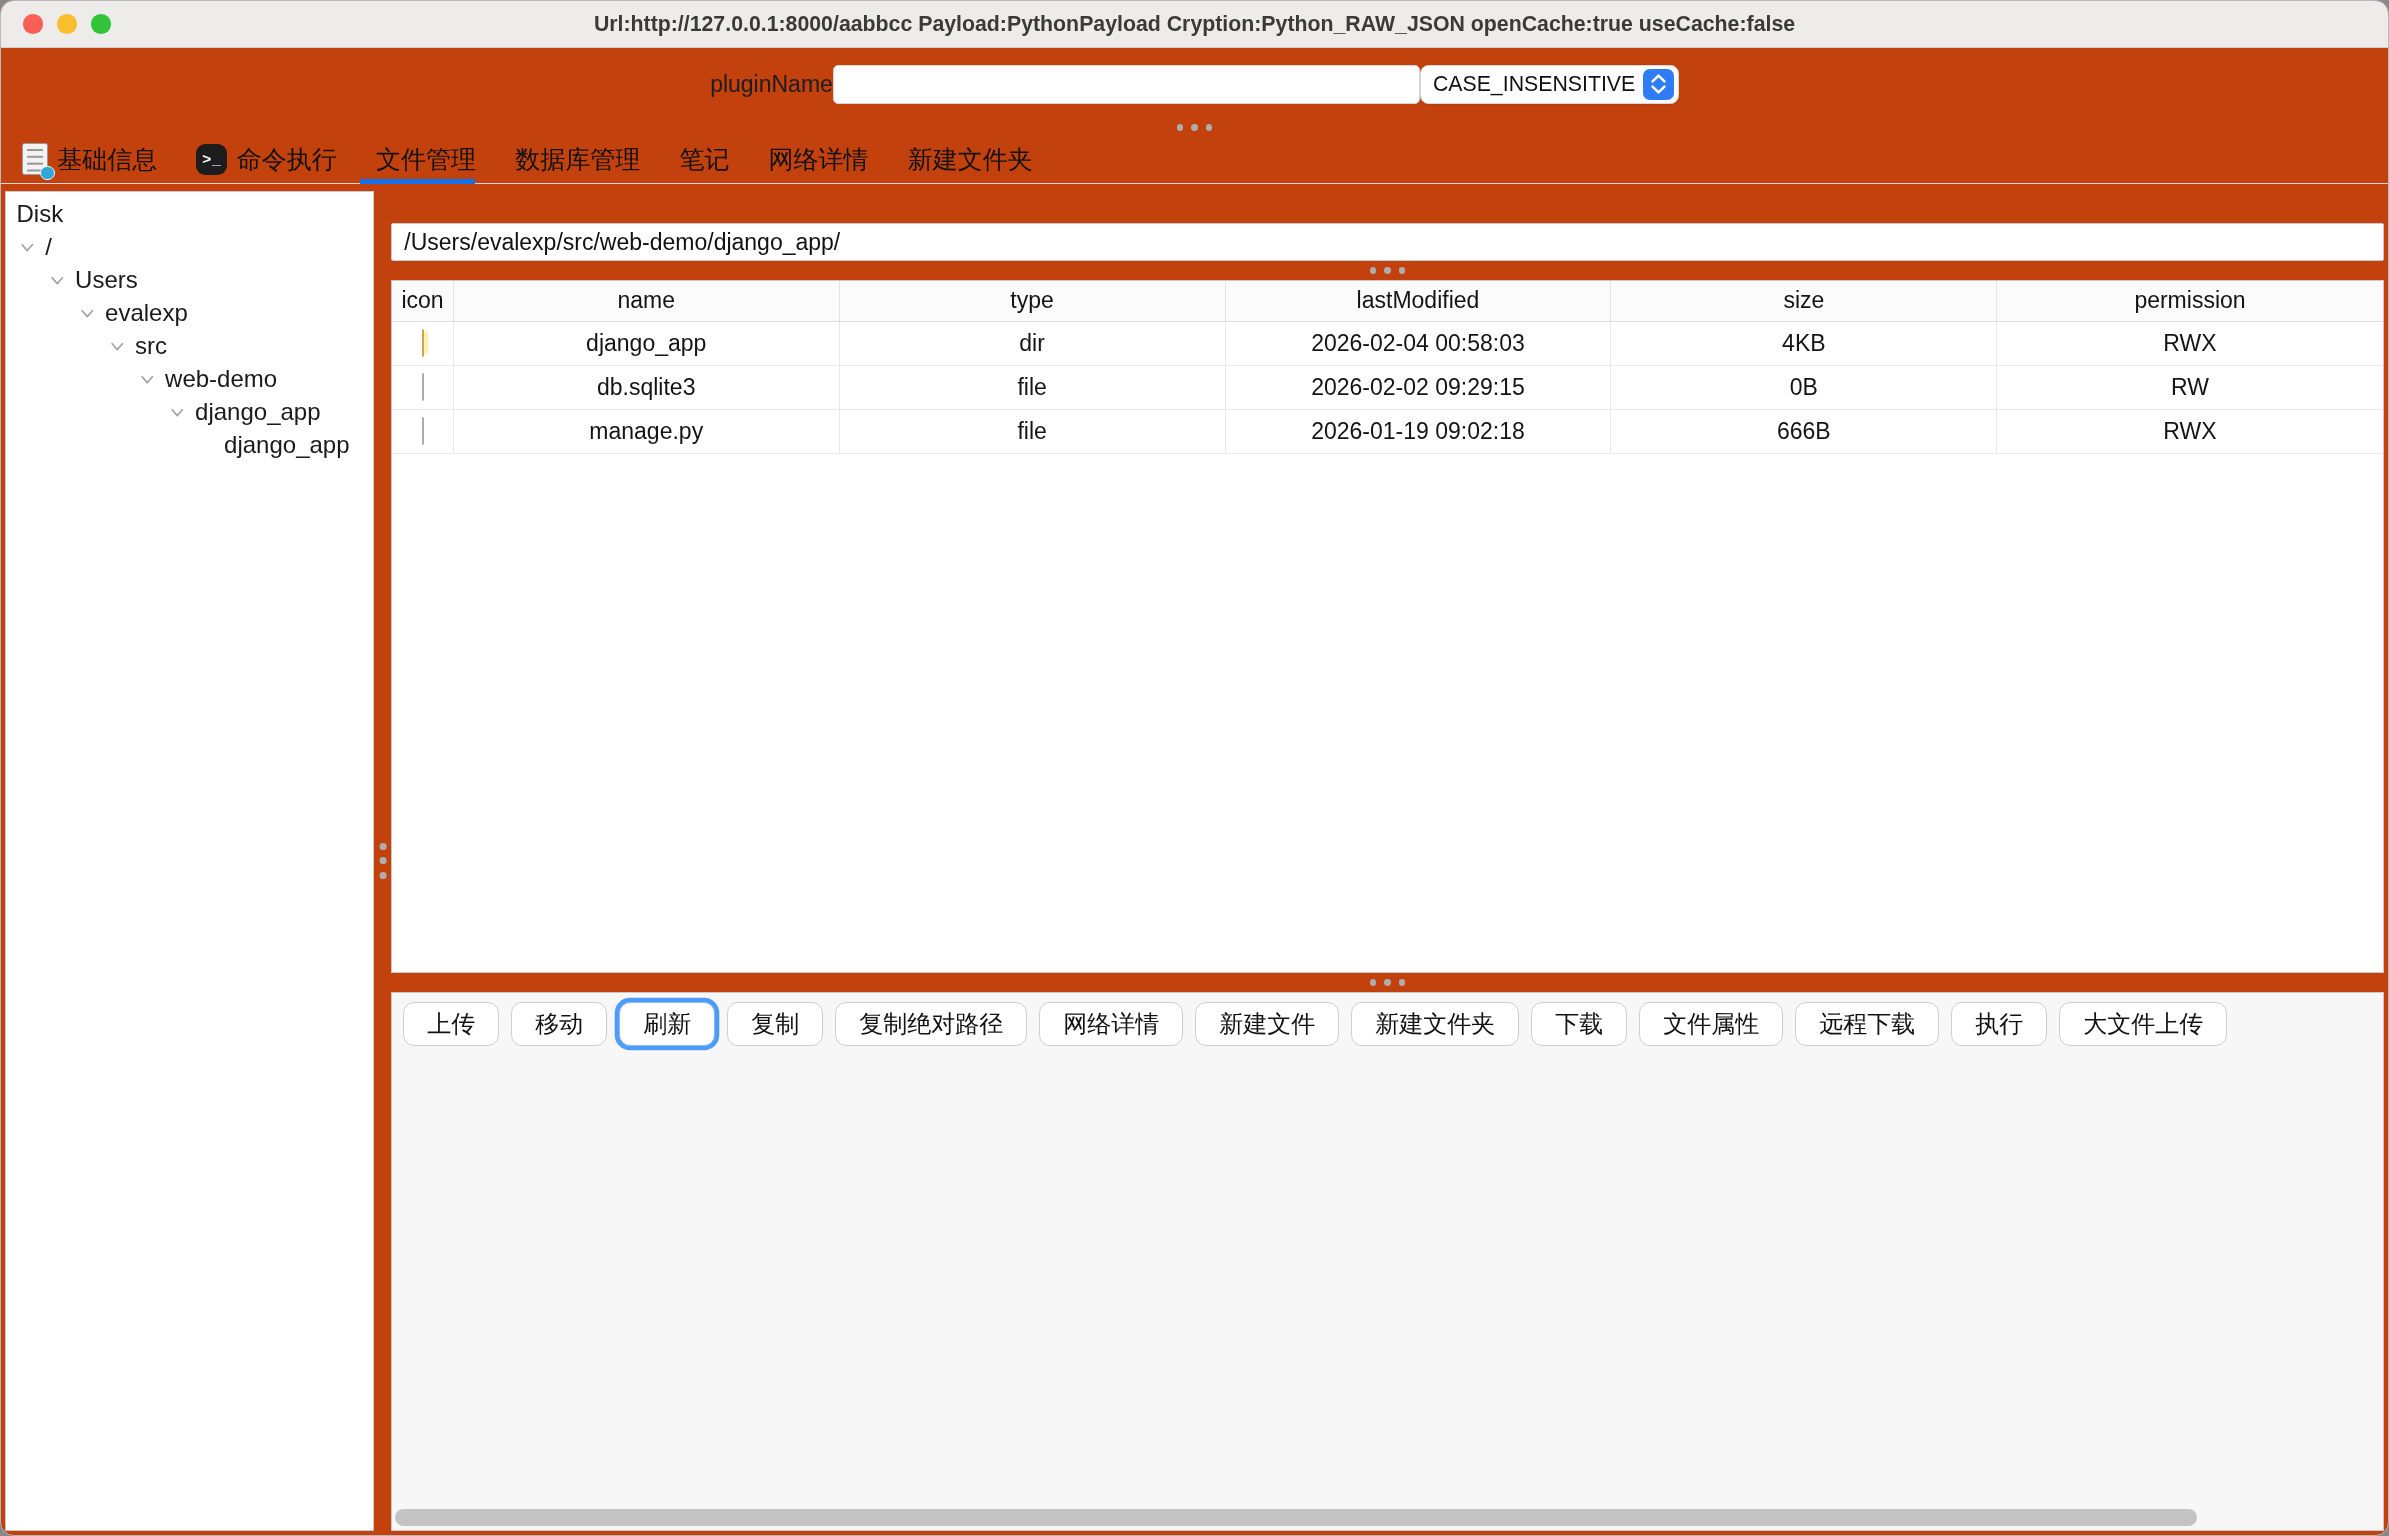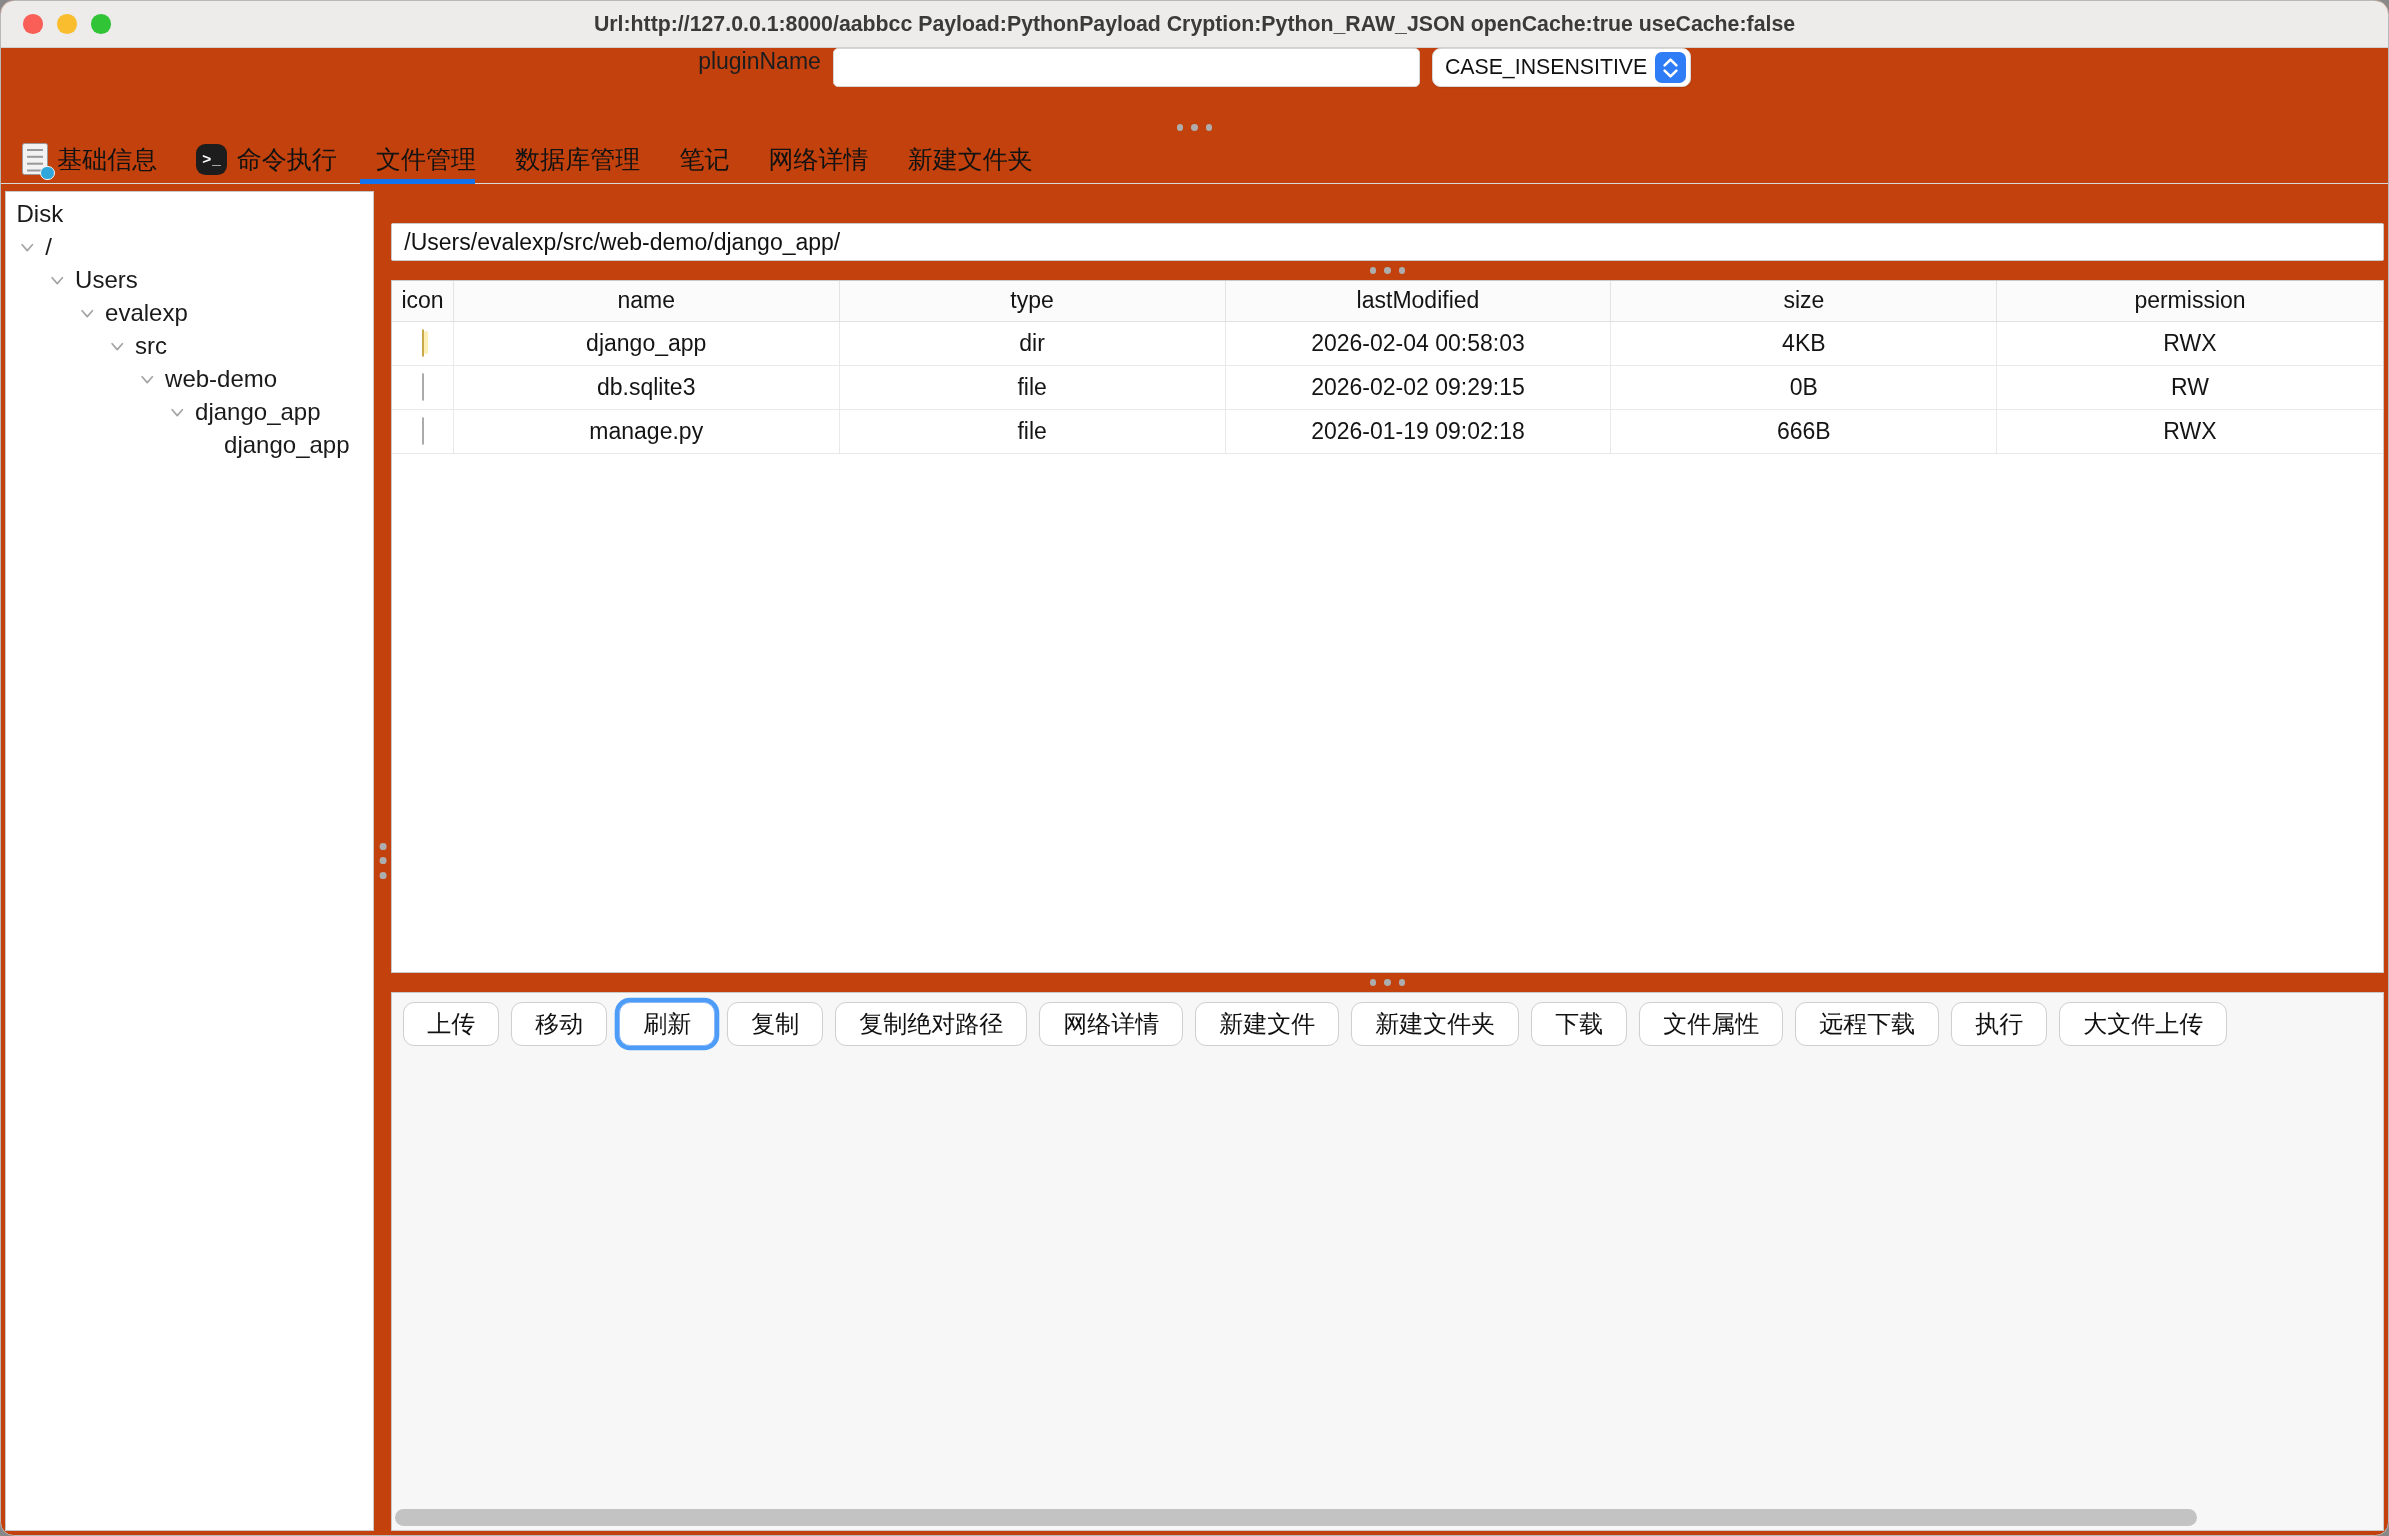--- a/index.html
+++ b/index.html
@@ -11,21 +11,21 @@
 
   
   .titlebar { height:47px; flex:0 0 47px; background:#EDECEA; border-bottom:0.9px solid #D2D1CF;
               position:relative; display:flex; align-items:center; justify-content:center; }
   .traffic { position:absolute; left:22px; top:0; height:100%; display:flex; align-items:center; gap:14.5px; }
   .tl { width:19.6px; height:19.6px; border-radius:50%; display:inline-block; }
   .tl.red { background:#F95F57; } .tl.yellow { background:#F9BD2E; } .tl.green { background:#32C437; }
   .title { font-size:21.3px; font-weight:bold; color:#3A3A3A; }
 
   
-  .topbar { height:72px; flex:0 0 72px; display:flex; justify-content:center; gap:12px; }
+  .topbar { height:72px; flex:0 0 72px; display:flex; align-items:center; justify-content:center; }
   .topbar label { font-size:23px; color:#1D1D1F; }
   .plugin-input { width:587px; height:39px; background:#FFF; border:0.9px solid #D6D6D6; border-radius:5.1px;
                   font-size:22px; padding:0 10.2px; outline:none; }
   .select { width:259px; height:39px; background:#FFF; border:0.9px solid #D8D8D8; border-radius:8.5px;
             display:flex; align-items:center; justify-content:space-between; padding:0 4.3px 0 12px;
             font-size:21.3px; color:#111; box-shadow:0 0.9px 1.7px rgba(0,0,0,.08); cursor:default; }
   .select-btn { width:31px; height:31px; border-radius:6.8px; background:#2E7CF6;
                 display:flex; align-items:center; justify-content:center; flex:0 0 31px; }
 
   

